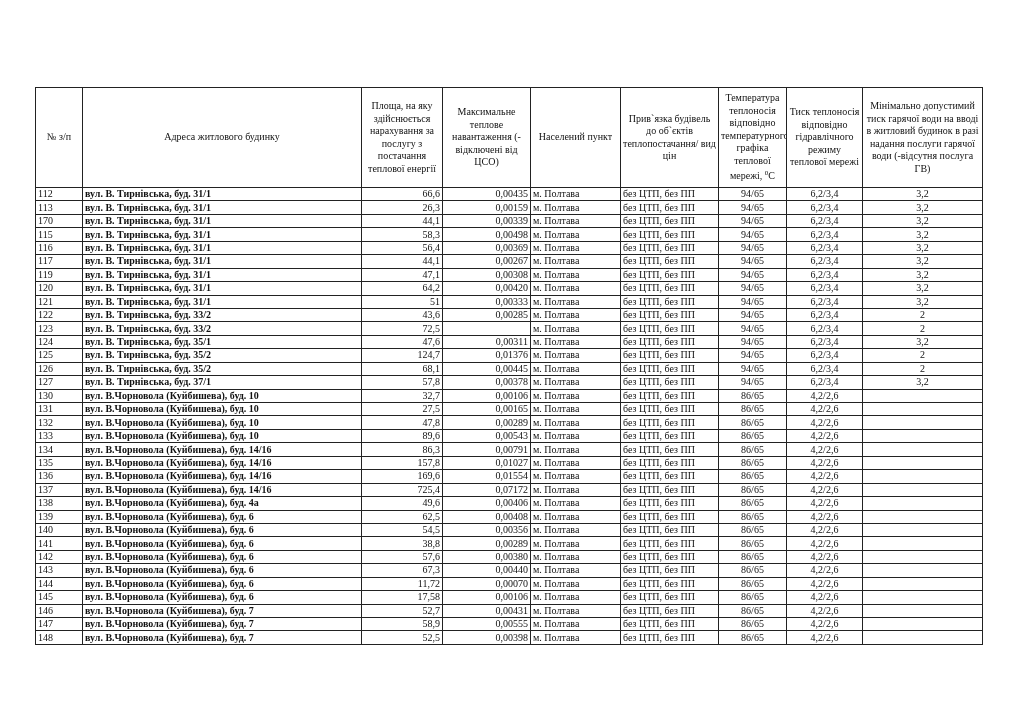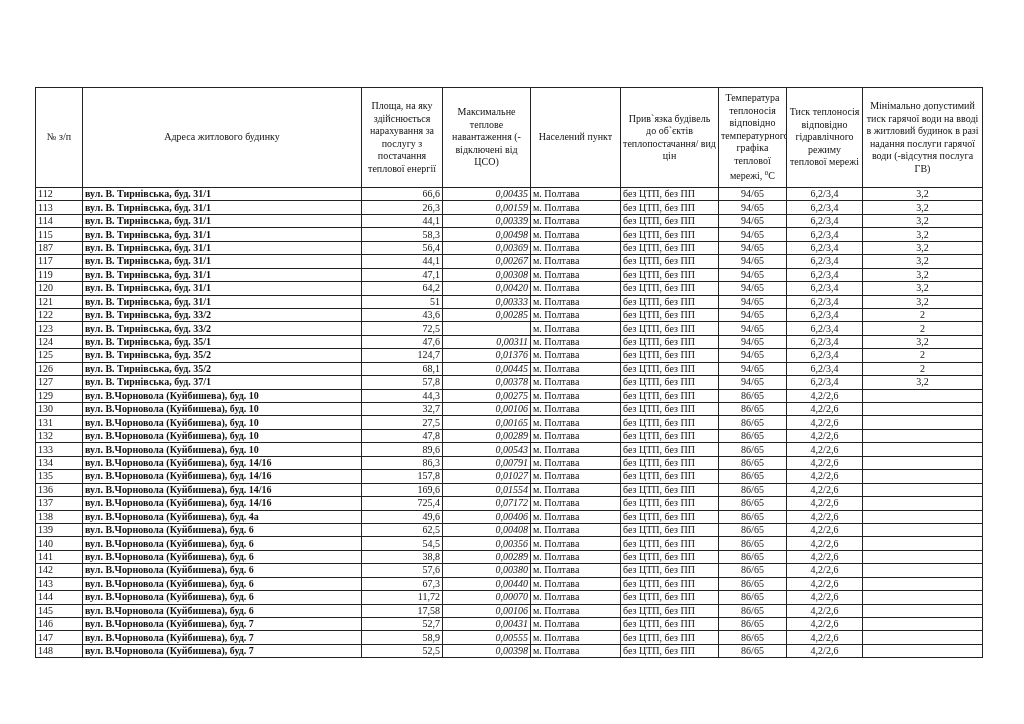--- a/index.html
+++ b/index.html
@@ -8,21 +8,21 @@
   #sheet { position: absolute; left: 35px; top: 87px; width: 947px;
            border-collapse: collapse; table-layout: fixed; font-size: 10px; }
   #sheet th, #sheet td { border: 1px solid #222; padding: 0 2px; overflow: hidden;
            white-space: nowrap; }
   #sheet th { font-weight: normal; text-align: center; vertical-align: middle;
            white-space: normal; line-height: 12.5px; height: 99px; font-size: 10px; }
   #sheet td { height: 12.45px; line-height: 12px; font-size: 10px; }
   .c-num { }
   .c-addr { text-align: left; font-weight: bold; }
   .c-area { text-align: right; }
-  .c-load { text-align: right; font-style: italic; }
+  .c-load { text-align: right; }
   .c-city { text-align: left; }
   .c-bind { text-align: left; margin-top: 12px; }
   .c-temp { text-align: center; }
   .c-pres { text-align: center; }
   .c-min { text-align: center; }
   .h-load { text-align: justify; }
   sup { font-size: 7px; }
 </style>
 </head>
 <body>
@@ -69,21 +69,21 @@
         <td class="c-addr">вул. В. Тирнівська, буд. 31/1</td>
         <td class="c-area">26,3</td>
         <td class="c-load">0,00159</td>
         <td class="c-city">м. Полтава</td>
         <td class="c-bind">без ЦТП, без ПП</td>
         <td class="c-temp">94/65</td>
         <td class="c-pres">6,2/3,4</td>
         <td class="c-min">3,2</td>
       </tr>
       <tr>
-        <td class="c-num">114</td>
+        <td class="c-num">170</td>
         <td class="c-addr">вул. В. Тирнівська, буд. 31/1</td>
         <td class="c-area">44,1</td>
         <td class="c-load">0,00339</td>
         <td class="c-city">м. Полтава</td>
         <td class="c-bind">без ЦТП, без ПП</td>
         <td class="c-temp">94/65</td>
         <td class="c-pres">6,2/3,4</td>
         <td class="c-min">3,2</td>
       </tr>
       <tr>
@@ -91,21 +91,21 @@
         <td class="c-addr">вул. В. Тирнівська, буд. 31/1</td>
         <td class="c-area">58,3</td>
         <td class="c-load">0,00498</td>
         <td class="c-city">м. Полтава</td>
         <td class="c-bind">без ЦТП, без ПП</td>
         <td class="c-temp">94/65</td>
         <td class="c-pres">6,2/3,4</td>
         <td class="c-min">3,2</td>
       </tr>
       <tr>
-        <td class="c-num">187</td>
+        <td class="c-num">116</td>
         <td class="c-addr">вул. В. Тирнівська, буд. 31/1</td>
         <td class="c-area">56,4</td>
         <td class="c-load">0,00369</td>
         <td class="c-city">м. Полтава</td>
         <td class="c-bind">без ЦТП, без ПП</td>
         <td class="c-temp">94/65</td>
         <td class="c-pres">6,2/3,4</td>
         <td class="c-min">3,2</td>
       </tr>
       <tr>
@@ -212,31 +212,20 @@
         <td class="c-addr">вул. В. Тирнівська, буд. 37/1</td>
         <td class="c-area">57,8</td>
         <td class="c-load">0,00378</td>
         <td class="c-city">м. Полтава</td>
         <td class="c-bind">без ЦТП, без ПП</td>
         <td class="c-temp">94/65</td>
         <td class="c-pres">6,2/3,4</td>
         <td class="c-min">3,2</td>
       </tr>
       <tr>
-        <td class="c-num">129</td>
-        <td class="c-addr">вул. В.Чорновола (Куйбишева), буд. 10</td>
-        <td class="c-area">44,3</td>
-        <td class="c-load">0,00275</td>
-        <td class="c-city">м. Полтава</td>
-        <td class="c-bind">без ЦТП, без ПП</td>
-        <td class="c-temp">86/65</td>
-        <td class="c-pres">4,2/2,6</td>
-        <td class="c-min"></td>
-      </tr>
-      <tr>
         <td class="c-num">130</td>
         <td class="c-addr">вул. В.Чорновола (Куйбишева), буд. 10</td>
         <td class="c-area">32,7</td>
         <td class="c-load">0,00106</td>
         <td class="c-city">м. Полтава</td>
         <td class="c-bind">без ЦТП, без ПП</td>
         <td class="c-temp">86/65</td>
         <td class="c-pres">4,2/2,6</td>
         <td class="c-min"></td>
       </tr>

